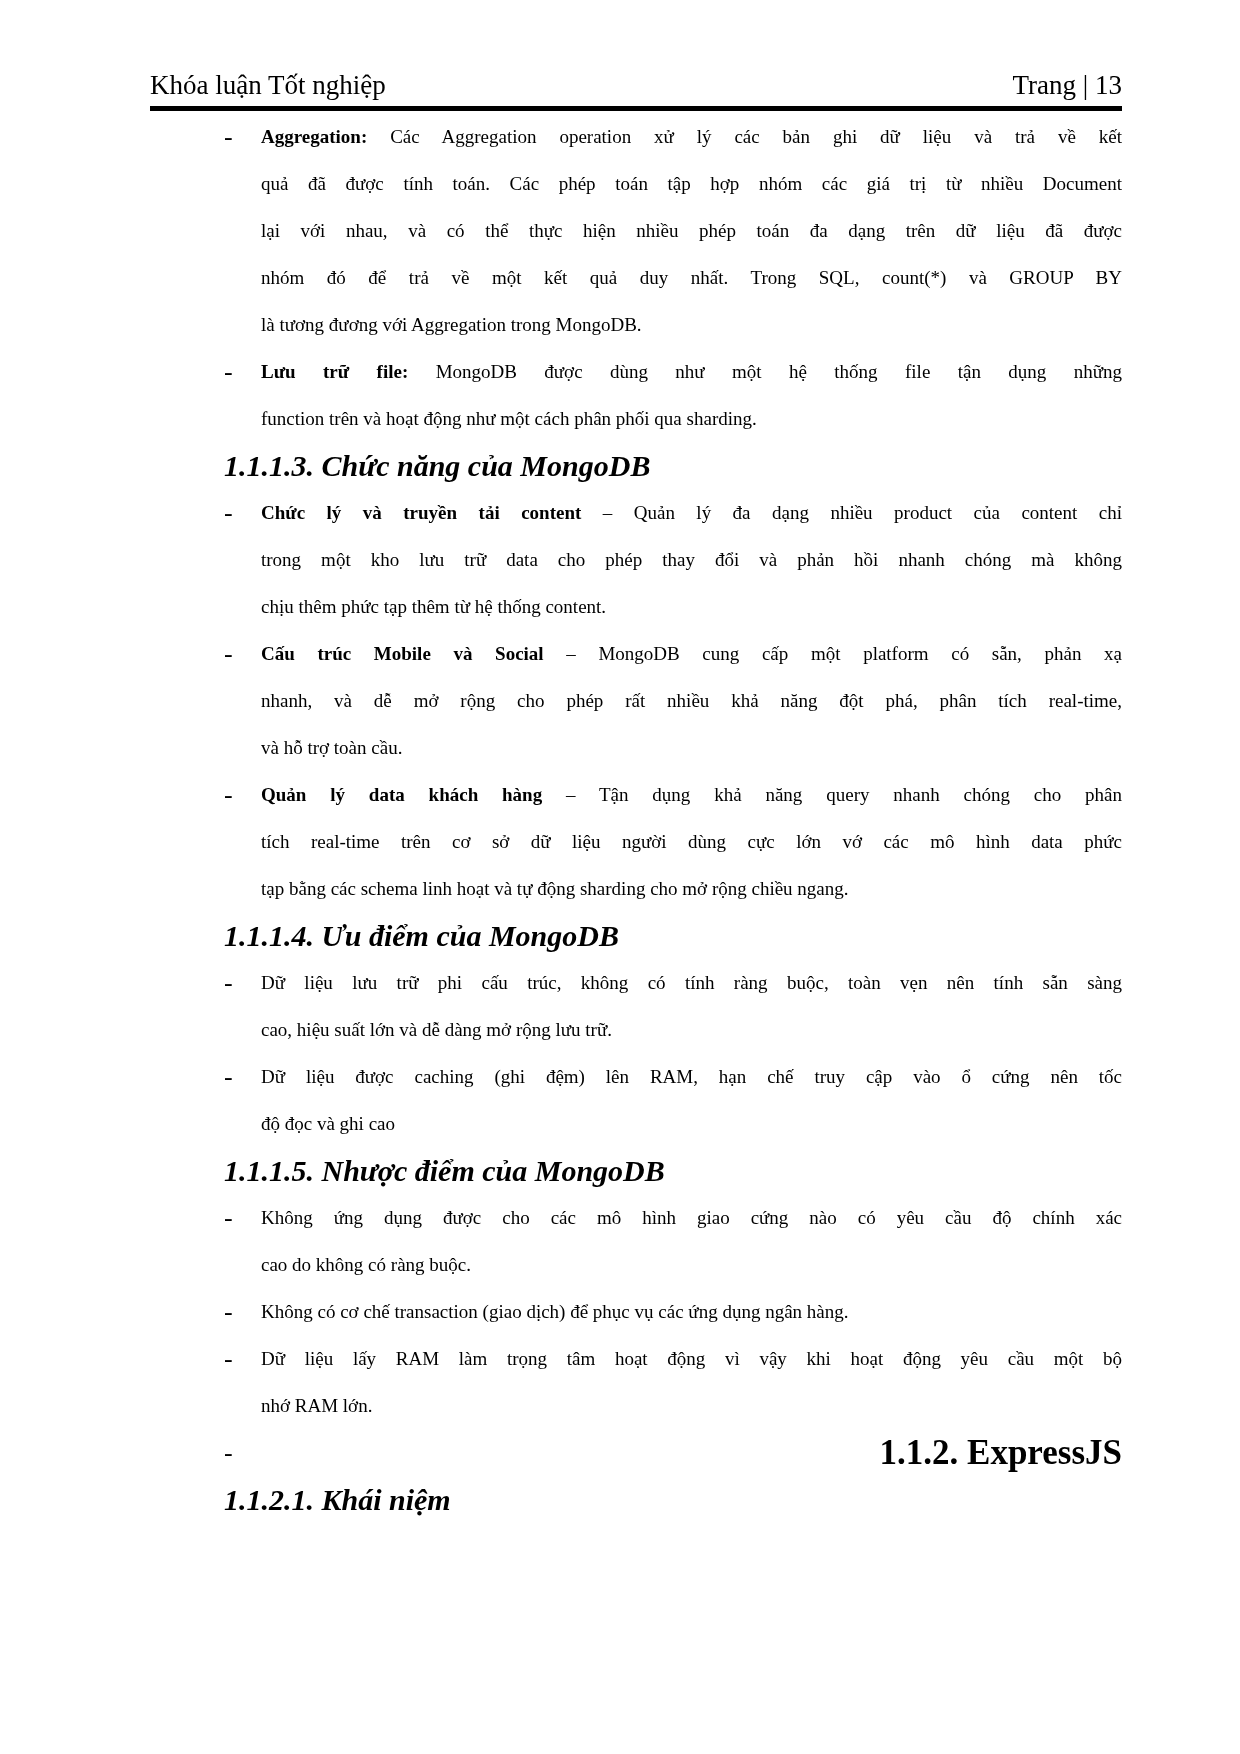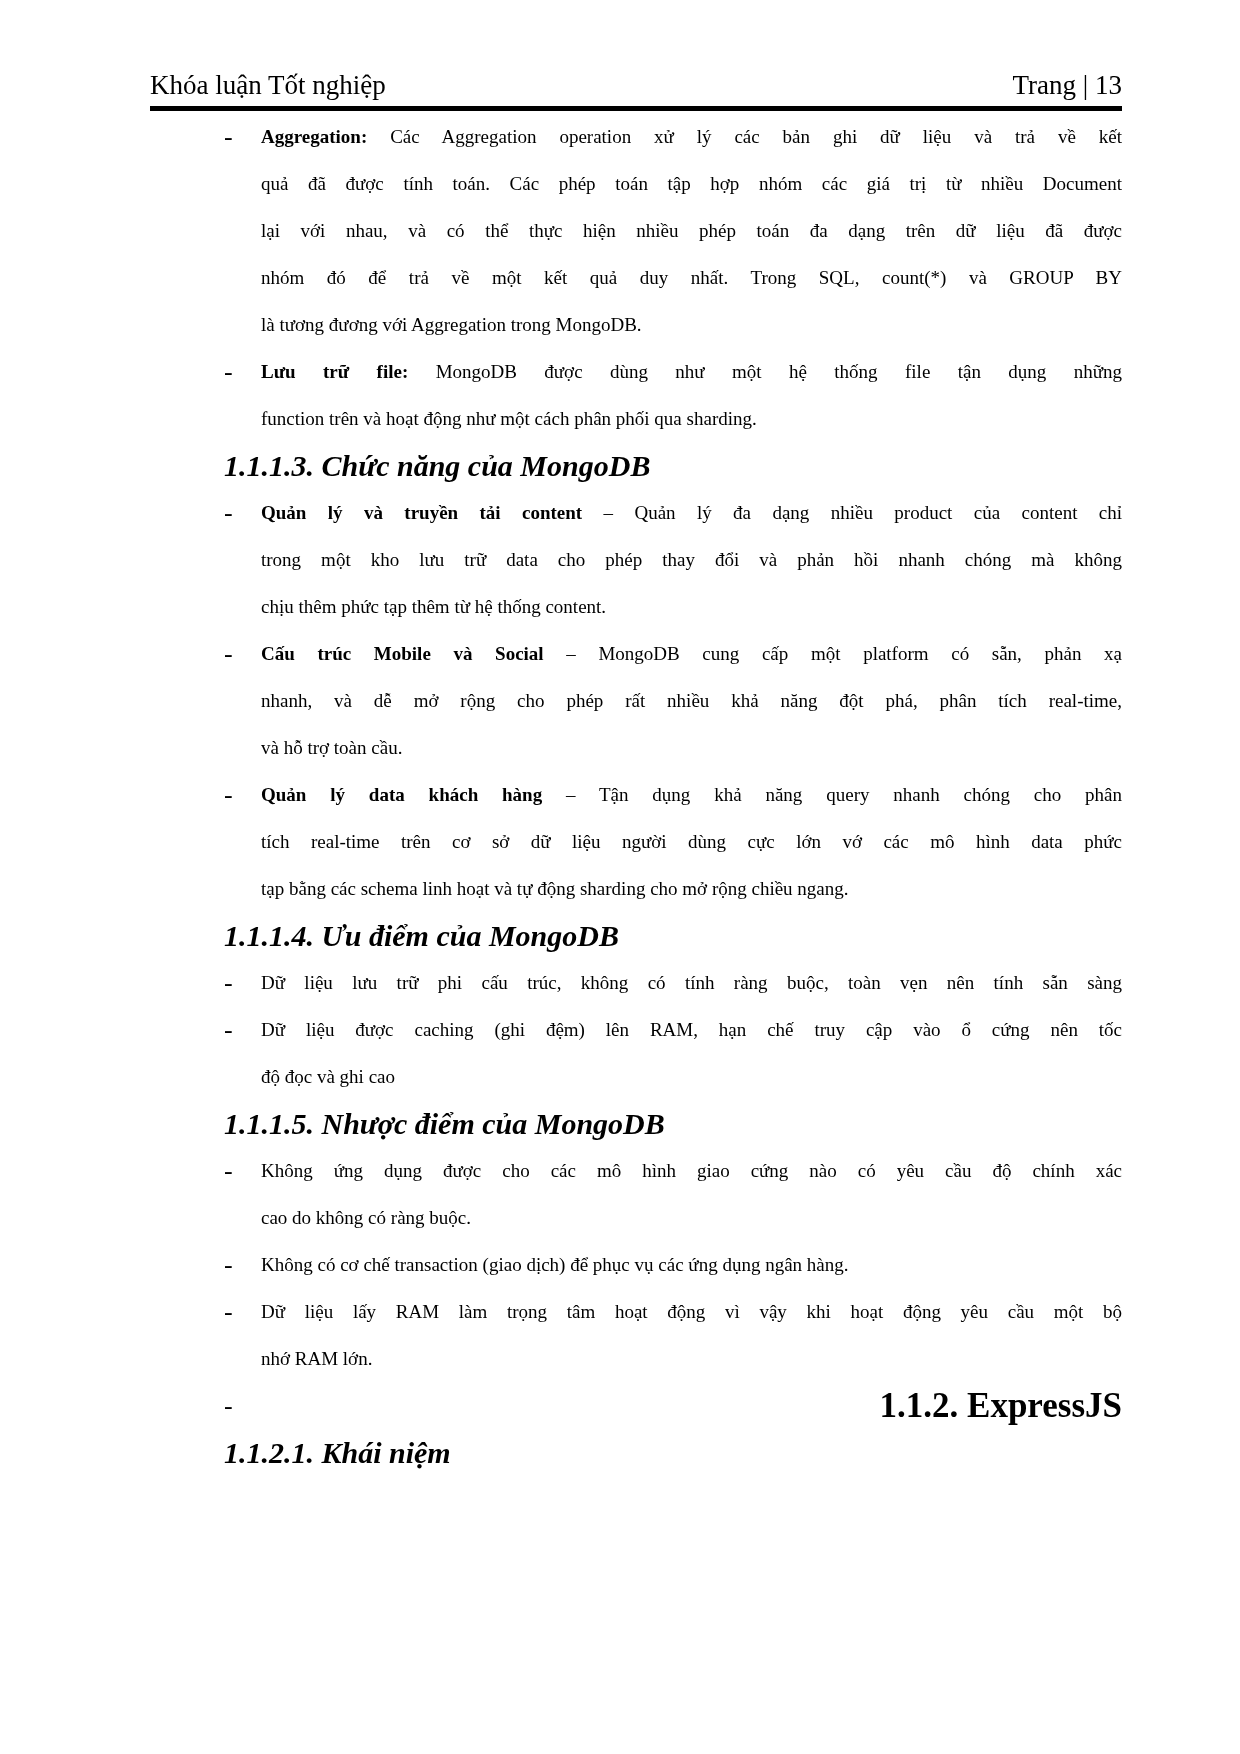--- a/index.html
+++ b/index.html
@@ -92,21 +92,21 @@
         <span class="dash">-</span>
         <div class="btext">
           <div class="ln fill"><span class="bold">Lưu trữ file:</span><span> MongoDB được dùng như một hệ thống file tận dụng những</span></div>
           <div class="ln"><span>function trên và hoạt động như một cách phân phối qua sharding.</span></div>
         </div>
       </div>
       <div class="h3">1.1.1.3. Chức năng của MongoDB</div>
       <div class="bullet">
         <span class="dash">-</span>
         <div class="btext">
-          <div class="ln fill"><span class="bold">Quản lý và truyền tải content</span><span> – Quản lý đa dạng nhiều product của content chỉ</span></div>
+          <div class="ln fill"><span class="bold">Chức lý và truyền tải content</span><span> – Quản lý đa dạng nhiều product của content chỉ</span></div>
           <div class="ln fill"><span>trong một kho lưu trữ data cho phép thay đổi và phản hồi nhanh chóng mà không</span></div>
           <div class="ln"><span>chịu thêm phức tạp thêm từ hệ thống content.</span></div>
         </div>
       </div>
       <div class="bullet">
         <span class="dash">-</span>
         <div class="btext">
           <div class="ln fill"><span class="bold">Cấu trúc Mobile và Social</span><span> – MongoDB cung cấp một platform có sẵn, phản xạ</span></div>
           <div class="ln fill"><span>nhanh, và dễ mở rộng cho phép rất nhiều khả năng đột phá, phân tích real-time,</span></div>
           <div class="ln"><span>và hỗ trợ toàn cầu.</span></div>
@@ -118,20 +118,21 @@
           <div class="ln fill"><span class="bold">Quản lý data khách hàng</span><span> – Tận dụng khả năng query nhanh chóng cho phân</span></div>
           <div class="ln fill"><span>tích real-time trên cơ sở dữ liệu người dùng cực lớn vớ các mô hình data phức</span></div>
           <div class="ln"><span>tạp bằng các schema linh hoạt và tự động sharding cho mở rộng chiều ngang.</span></div>
         </div>
       </div>
       <div class="h3">1.1.1.4. Ưu điểm của MongoDB</div>
       <div class="bullet">
         <span class="dash">-</span>
         <div class="btext">
           <div class="ln fill"><span>Dữ liệu lưu trữ phi cấu trúc, không có tính ràng buộc, toàn vẹn nên tính sẵn sàng</span></div>
+          <div class="ln"><span>cao, hiệu suất lớn và dễ dàng mở rộng lưu trữ.</span></div>
         </div>
       </div>
       <div class="bullet">
         <span class="dash">-</span>
         <div class="btext">
           <div class="ln fill"><span>Dữ liệu được caching (ghi đệm) lên RAM, hạn chế truy cập vào ổ cứng nên tốc</span></div>
           <div class="ln"><span>độ đọc và ghi cao</span></div>
         </div>
       </div>
       <div class="h3">1.1.1.5. Nhược điểm của MongoDB</div>

